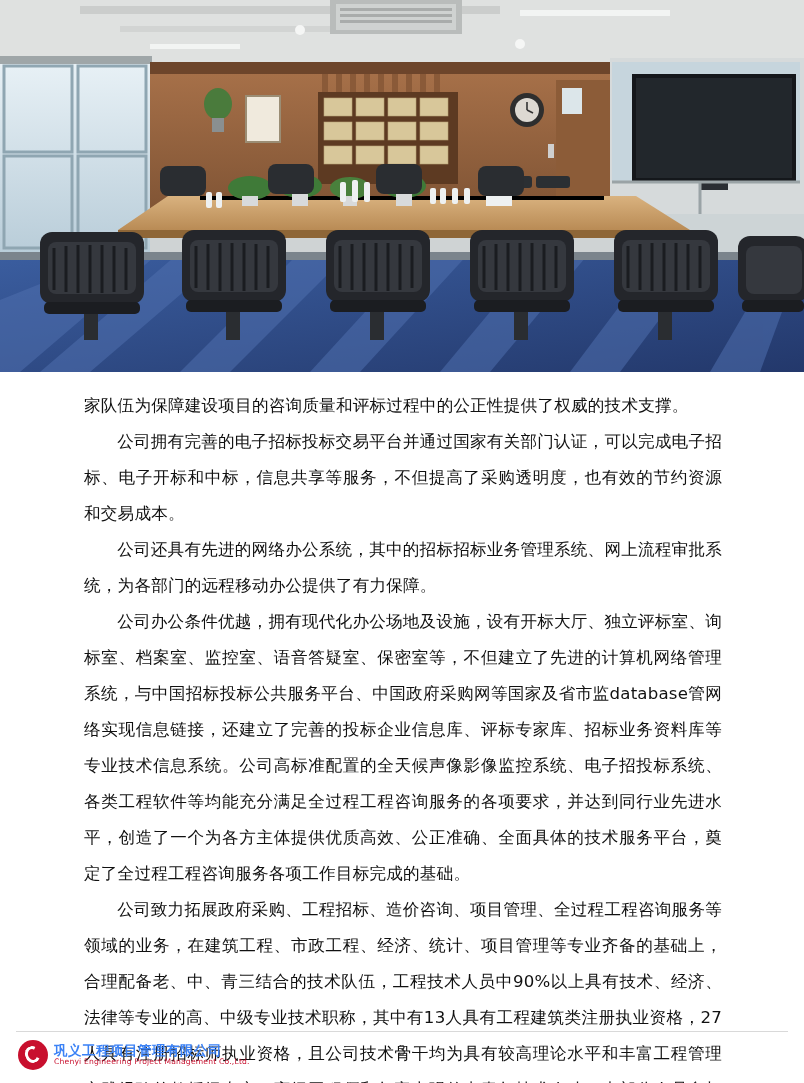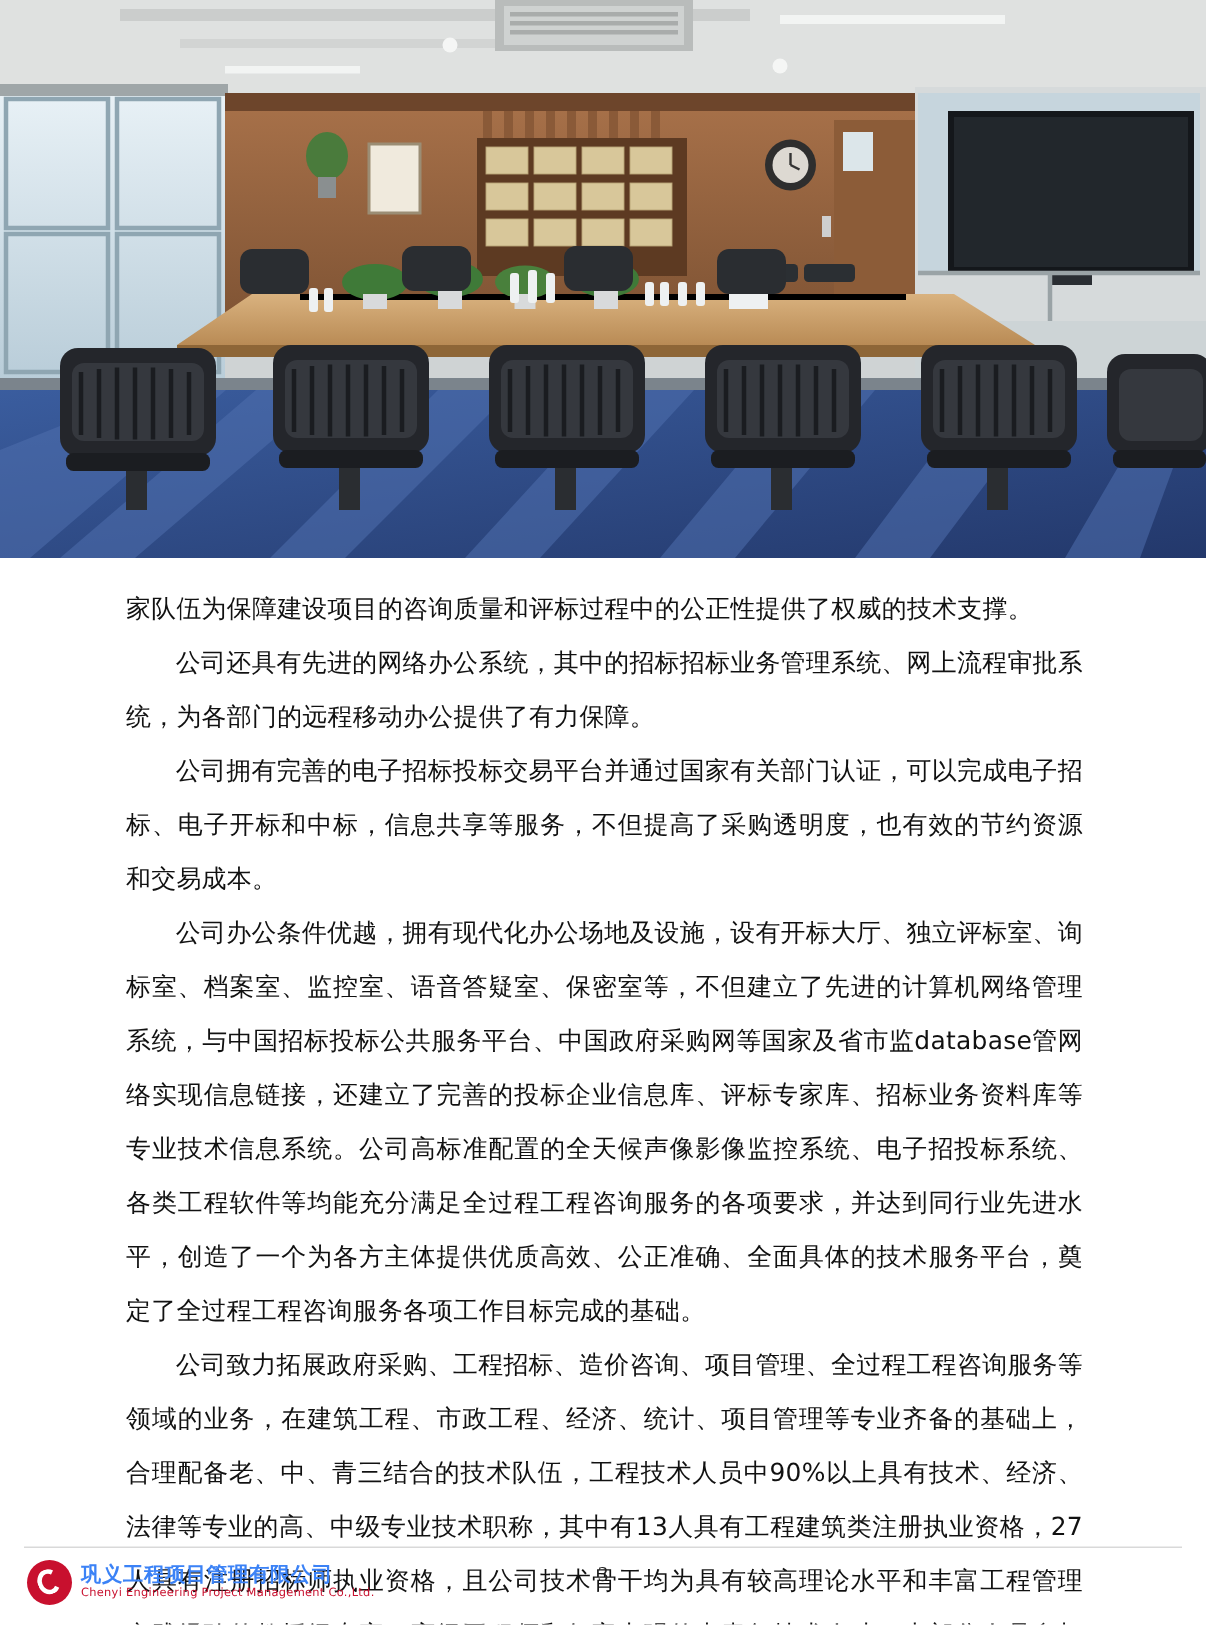--- a/index.html
+++ b/index.html
@@ -381,22 +381,22 @@
           <rect x="268" y="164" width="46" height="30" rx="8"></rect>
           <rect x="376" y="164" width="46" height="30" rx="8"></rect>
           <rect x="478" y="166" width="46" height="30" rx="8"></rect>
         </g>
       </g>
     </svg>
   </div>
 
   <div class="body-text">
     <p class="no-indent">家队伍为保障建设项目的咨询质量和评标过程中的公正性提供了权威的技术支撑。</p>
+    <p>公司拥有完善的电子招标投标交易平台并通过国家有关部门认证，可以完成电子招标、电子开标和中标，信息共享等服务，不但提高了采购透明度，也有效的节约资源和交易成本。</p>
     <p>公司还具有先进的网络办公系统，其中的招标招标业务管理系统、网上流程审批系统，为各部门的远程移动办公提供了有力保障。</p>
-    <p>公司拥有完善的电子招标投标交易平台并通过国家有关部门认证，可以完成电子招标、电子开标和中标，信息共享等服务，不但提高了采购透明度，也有效的节约资源和交易成本。</p>
     <p>公司办公条件优越，拥有现代化办公场地及设施，设有开标大厅、独立评标室、询标室、档案室、监控室、语音答疑室、保密室等，不但建立了先进的计算机网络管理系统，与中国招标投标公共服务平台、中国政府采购网等国家及省市监database管网络实现信息链接，还建立了完善的投标企业信息库、评标专家库、招标业务资料库等专业技术信息系统。公司高标准配置的全天候声像影像监控系统、电子招投标系统、各类工程软件等均能充分满足全过程工程咨询服务的各项要求，并达到同行业先进水平，创造了一个为各方主体提供优质高效、公正准确、全面具体的技术服务平台，奠定了全过程工程咨询服务各项工作目标完成的基础。</p>
     <p>公司致力拓展政府采购、工程招标、造价咨询、项目管理、全过程工程咨询服务等领域的业务，在建筑工程、市政工程、经济、统计、项目管理等专业齐备的基础上，合理配备老、中、青三结合的技术队伍，工程技术人员中90%以上具有技术、经济、法律等专业的高、中级专业技术职称，其中有13人具有工程建筑类注册执业资格，27人具有注册招标师执业资格，且公司技术骨干均为具有较高理论水平和丰富工程管理实践经验的教授级专家、高级工程师和年富力强的中青年技术人才，大部分人员参加过国家及地方大中型重点建设项目的项目管理、招标代</p>
   </div>
 
   <div class="footer">
     <div class="footer-rule"></div>
     <div class="footer-logo">
       <div class="logo-mark"></div>
       <div class="logo-text">
         <span class="logo-cn">巩义工程项目管理有限公司</span>

